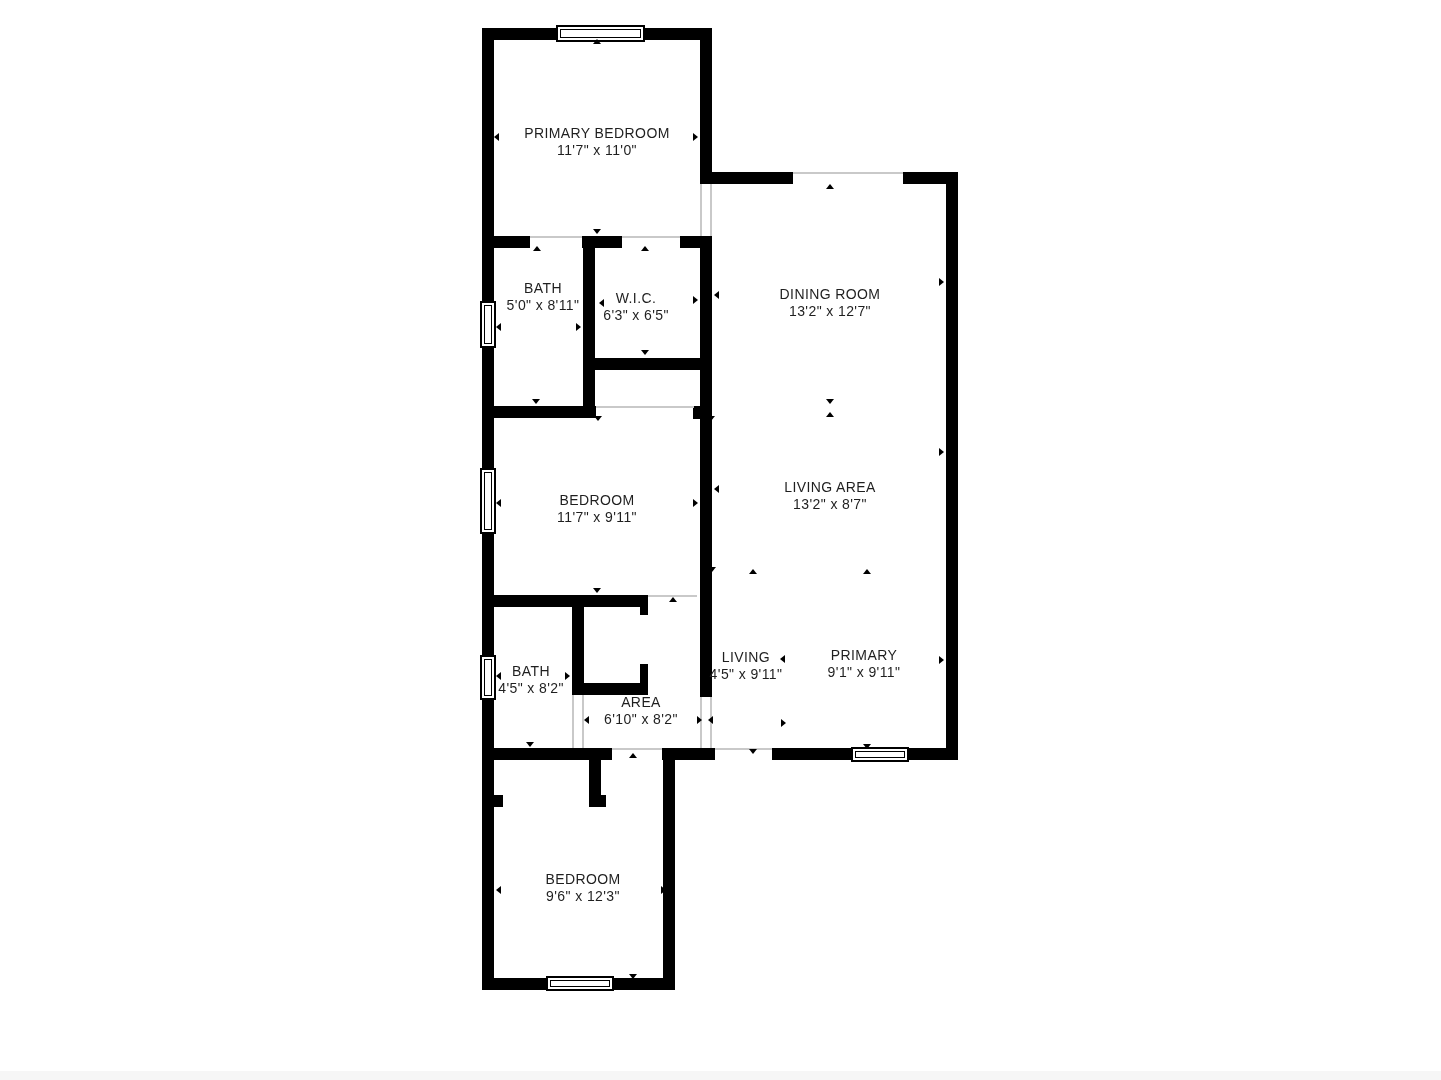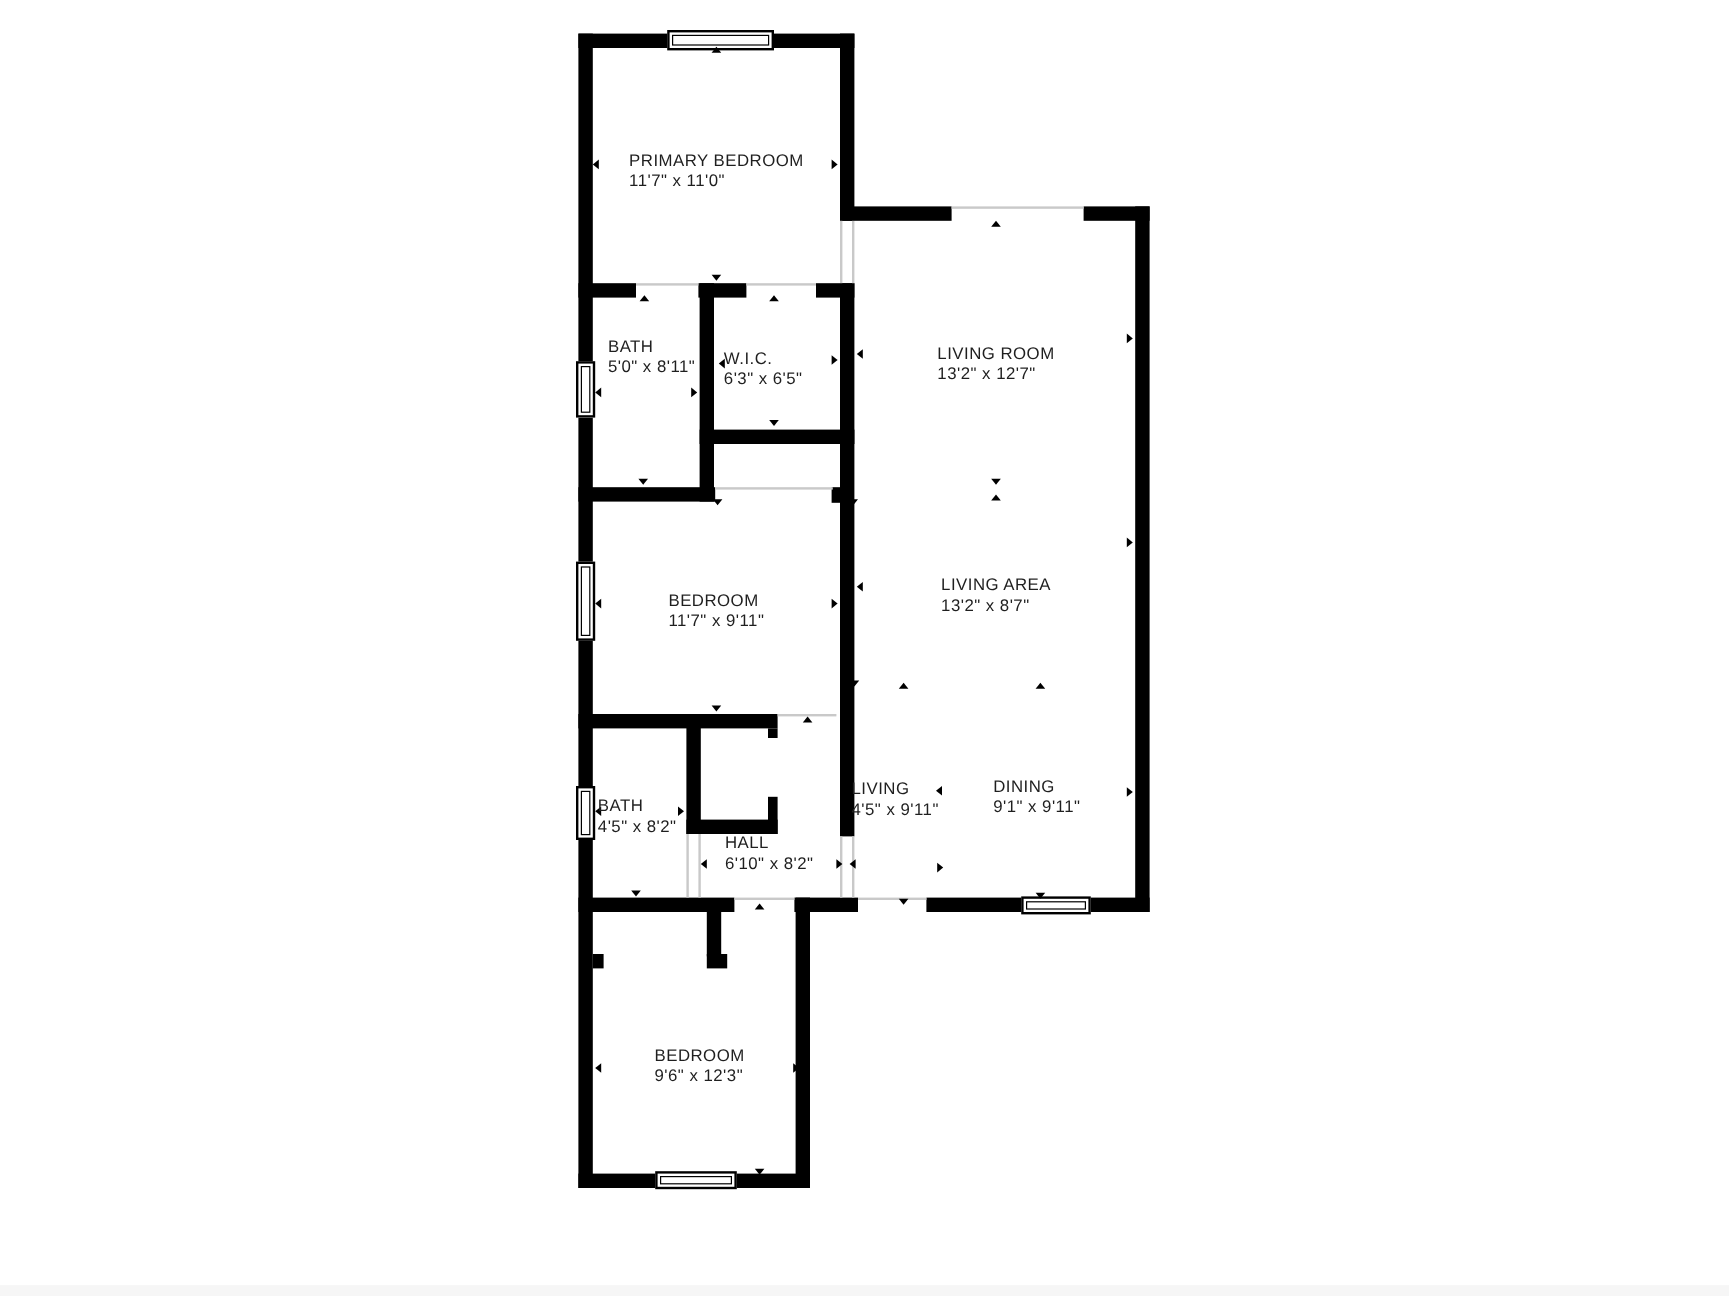--- a/index.html
+++ b/index.html
@@ -2,21 +2,21 @@
 <html><head>
 <meta charset="utf-8">
 <style>
   html,body{margin:0;padding:0;background:#fff;}
   #plan{position:relative;width:1441px;height:1080px;background:#ffffff;overflow:hidden;
         font-family:"Liberation Sans", sans-serif;}
   .w{position:absolute;background:#000;}
   .window{position:absolute;background:#fff;border:2px solid #000;box-sizing:border-box;}
   .window::after{content:"";position:absolute;inset:2px;border:1px solid #000;}
   .gl{position:absolute;background:#c9c9c9;}
-  .room{position:absolute;transform:translate(-50%,-50%);text-align:left;white-space:nowrap;
+  .room{position:absolute;transform:translate(-50%,-50%);text-align:center;white-space:nowrap;
         color:#1f1f1f;font-size:14px;line-height:17px;letter-spacing:0.4px;}
   .room .nm,.room .dm{display:block;}
   .au,.ad,.al,.ar{position:absolute;width:0;height:0;}
   .au{border-left:4px solid transparent;border-right:4px solid transparent;border-bottom:5px solid #000;}
   .ad{border-left:4px solid transparent;border-right:4px solid transparent;border-top:5px solid #000;}
   .al{border-top:4px solid transparent;border-bottom:4px solid transparent;border-right:5px solid #000;}
   .ar{border-top:4px solid transparent;border-bottom:4px solid transparent;border-left:5px solid #000;}
   .footbar{position:absolute;left:0;top:1071px;width:1441px;height:9px;background:#f6f6f6;}
 </style>
 </head>
@@ -149,45 +149,45 @@
   </div>
   <div class="room" style="left:543px;top:297px">
     <span class="nm">BATH</span>
     <span class="dm">5'0" x 8'11"</span>
   </div>
   <div class="room" style="left:636px;top:307px">
     <span class="nm">W.I.C.</span>
     <span class="dm">6'3" x 6'5"</span>
   </div>
   <div class="room" style="left:830px;top:303px">
-    <span class="nm">LIVING ROOM</span>
+    <span class="nm">DINING ROOM</span>
     <span class="dm">13'2" x 12'7"</span>
   </div>
   <div class="room" style="left:597px;top:509px">
     <span class="nm">BEDROOM</span>
     <span class="dm">11'7" x 9'11"</span>
   </div>
   <div class="room" style="left:830px;top:496px">
     <span class="nm">LIVING AREA</span>
     <span class="dm">13'2" x 8'7"</span>
   </div>
   <div class="room" style="left:531px;top:680px">
     <span class="nm">BATH</span>
     <span class="dm">4'5" x 8'2"</span>
   </div>
   <div class="room" style="left:641px;top:711px">
-    <span class="nm">HALL</span>
+    <span class="nm">AREA</span>
     <span class="dm">6'10" x 8'2"</span>
   </div>
   <div class="room" style="left:746px;top:666px">
     <span class="nm">LIVING</span>
     <span class="dm">4'5" x 9'11"</span>
   </div>
   <div class="room" style="left:864px;top:664px">
-    <span class="nm">DINING</span>
+    <span class="nm">PRIMARY</span>
     <span class="dm">9'1" x 9'11"</span>
   </div>
   <div class="room" style="left:583px;top:888px">
     <span class="nm">BEDROOM</span>
     <span class="dm">9'6" x 12'3"</span>
   </div>
 
   <div class="footbar"></div>
 </div>
 

